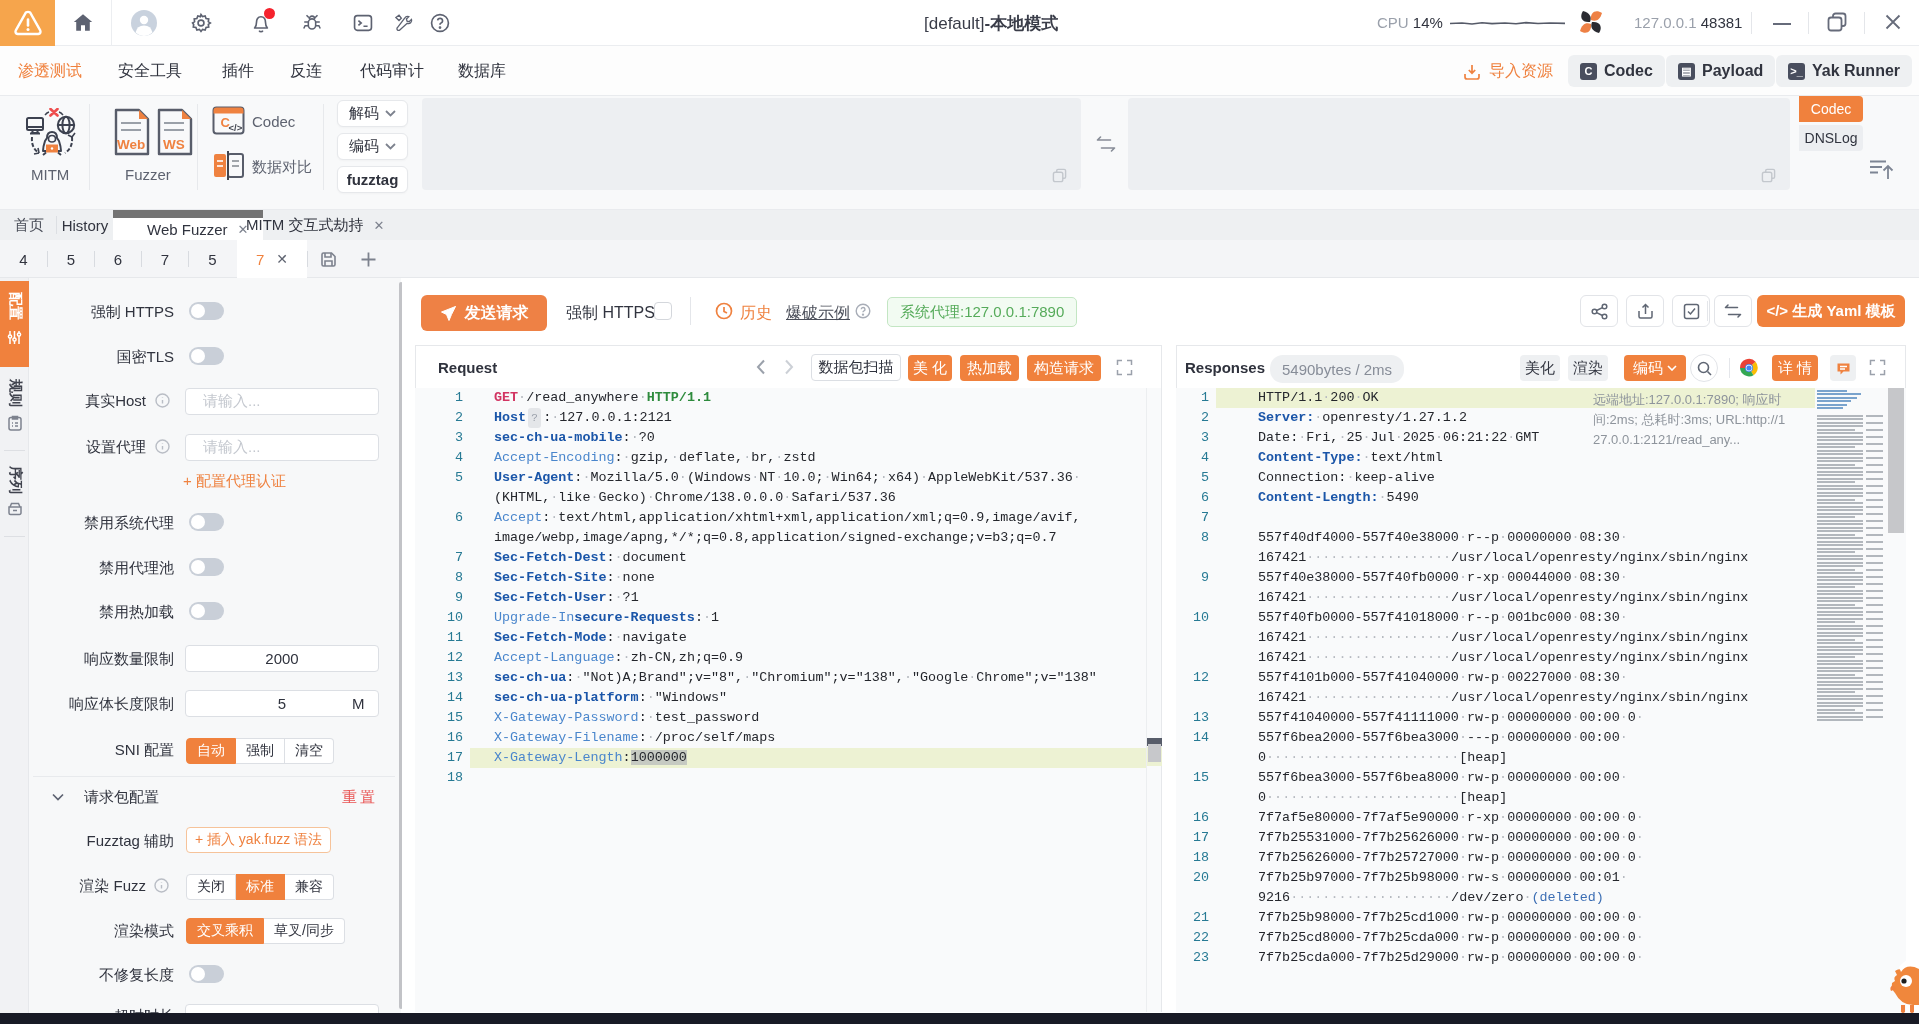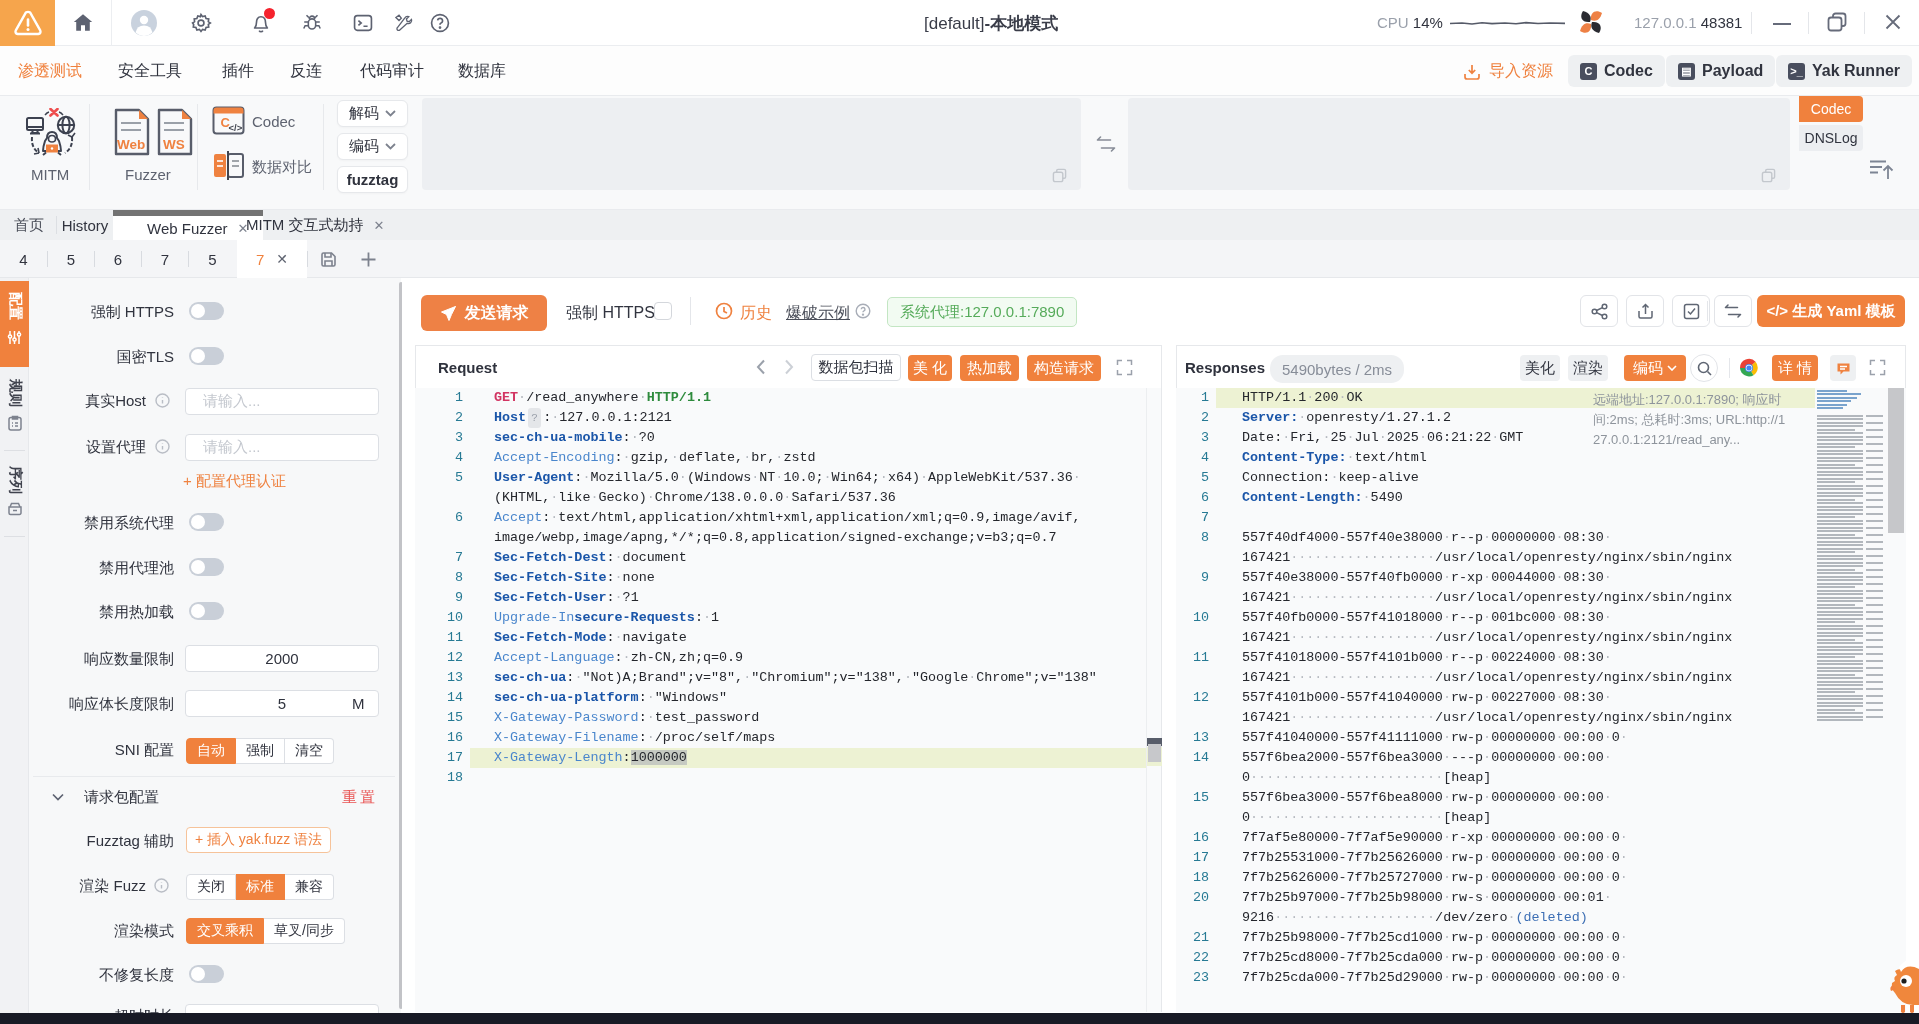--- a/index.html
+++ b/index.html
@@ -33,21 +33,21 @@
 .smallbtn{position:absolute;left:337px;width:71px;height:27px;background:#fff;border:1px solid #e6e8eb;border-radius:6px;font-size:15px;color:#2f323d;display:flex;align-items:center;justify-content:center;gap:6px;box-shadow:0 1px 2px rgba(0,0,0,.03);}
 .gta{position:absolute;top:98px;height:92px;background:#edeff2;border-radius:4px;}
 .copyico{position:absolute;width:15px;height:15px;color:#c3c7cd;}
 #codecbtn{position:absolute;left:1799px;top:0px;width:64px;height:26px;background:#f0813d;color:#fff;font-size:14px;display:flex;align-items:center;justify-content:center;border-radius:0 4px 4px 0;}
 #dnslogbtn{position:absolute;left:1799px;top:29px;width:64px;height:26px;background:#eceef1;color:#31343f;font-size:14px;display:flex;align-items:center;justify-content:center;border-radius:0 4px 4px 0;}
 
 
 #tabrow{position:absolute;left:0;top:210px;width:1919px;height:30px;background:#eef0f2;}
 .ttab{position:absolute;top:0;height:30px;font-size:15px;color:#31343f;display:flex;align-items:center;padding:0 14px;gap:10px;}
 .ttab .x{color:#7d828e;font-size:13px;}
-#ttab-act{background:#fff;border-top:6px solid #737373;padding-left:34px;}
+#ttab-act{background:#fff;border-top:8px solid #737373;padding-left:34px;}
 .ttabsep{position:absolute;top:6px;width:1px;height:18px;background:#dcdfe3;}
 
 
 #subtabrow{position:absolute;left:0;top:240px;width:1919px;height:38px;background:#f4f5f7;border-bottom:1px solid #e6e8eb;}
 .stab{position:absolute;top:0;height:38px;display:flex;align-items:center;justify-content:center;font-size:15px;color:#31343f;}
 .stabsep{position:absolute;top:11px;width:1px;height:16px;background:#d8dbe0;}
 #stab-act{background:#fff;color:#f0813d;gap:12px;}
 #stab-act .x{color:#5e6370;font-size:14px;}
 
 
@@ -91,21 +91,21 @@
 
 .editor{position:absolute;font-family:"Liberation Mono",monospace;font-size:13.4px;color:#24262c;}
 .erow{position:relative;height:20px;line-height:20px;white-space:pre;}
 .eln{display:inline-block;width:48px;text-align:right;color:#277a94;position:relative;z-index:1;}
 .ecode{position:relative;z-index:1;}
 .erow .hl{position:absolute;left:55px;right:0;top:0;bottom:0;background:#edf2d3;}
 #reqeditor{left:415px;top:388px;width:731px;height:624px;background:#f9fafb;overflow:hidden;}
 #reqeditor .ecode{margin-left:31px;}
 #respeditor{left:1176px;top:388px;width:639px;height:624px;background:#f9fafb;overflow:hidden;}
 #respeditor .eln{width:33px;}
-#respeditor .ecode{margin-left:33px;text-align:center;}
+#respeditor .ecode{margin-left:49px;text-align:center;}
 #respeditor .erow .hl{left:40px;right:0;}
 .m{color:#d23462;font-weight:bold;}
 .ver{color:#2e8b3d;font-weight:bold;}
 .hb{color:#1a55a8;font-weight:bold;}
 .hl2{color:#4a86cc;}
 .w{color:#b6bac0;}
 .sel{background:#c6cac2;}
 .qbadge{display:inline-block;background:#e4e6e9;color:#9ba1ab;border-radius:3px;font-size:11px;width:13px;text-align:center;margin:0 2px;}
 #respnote{position:absolute;left:1593px;top:390px;width:216px;font-size:13px;line-height:20px;color:#8e949c;text-align:left;z-index:2;font-family:"Liberation Sans",sans-serif;}
 
@@ -556,21 +556,20 @@
 <div class="erow "><span class="eln">4</span><span class="ecode"><span class="hb">Content-Type:</span><span class="w">·</span>text/html</span></div>
 <div class="erow "><span class="eln">5</span><span class="ecode">Connection:<span class="w">·</span>keep-alive</span></div>
 <div class="erow "><span class="eln">6</span><span class="ecode"><span class="hb">Content-Length:</span><span class="w">·</span>5490</span></div>
 <div class="erow "><span class="eln">7</span><span class="ecode"></span></div>
 <div class="erow "><span class="eln">8</span><span class="ecode">557f40df4000-557f40e38000<span class="w">·</span>r--p<span class="w">·</span>00000000<span class="w">·</span>08:30<span class="w">·</span></span></div>
 <div class="erow "><span class="eln"></span><span class="ecode">167421<span class="w">·</span><span class="w">·</span><span class="w">·</span><span class="w">·</span><span class="w">·</span><span class="w">·</span><span class="w">·</span><span class="w">·</span><span class="w">·</span><span class="w">·</span><span class="w">·</span><span class="w">·</span><span class="w">·</span><span class="w">·</span><span class="w">·</span><span class="w">·</span><span class="w">·</span><span class="w">·</span>/usr/local/openresty/nginx/sbin/nginx</span></div>
 <div class="erow "><span class="eln">9</span><span class="ecode">557f40e38000-557f40fb0000<span class="w">·</span>r-xp<span class="w">·</span>00044000<span class="w">·</span>08:30<span class="w">·</span></span></div>
 <div class="erow "><span class="eln"></span><span class="ecode">167421<span class="w">·</span><span class="w">·</span><span class="w">·</span><span class="w">·</span><span class="w">·</span><span class="w">·</span><span class="w">·</span><span class="w">·</span><span class="w">·</span><span class="w">·</span><span class="w">·</span><span class="w">·</span><span class="w">·</span><span class="w">·</span><span class="w">·</span><span class="w">·</span><span class="w">·</span><span class="w">·</span>/usr/local/openresty/nginx/sbin/nginx</span></div>
 <div class="erow "><span class="eln">10</span><span class="ecode">557f40fb0000-557f41018000<span class="w">·</span>r--p<span class="w">·</span>001bc000<span class="w">·</span>08:30<span class="w">·</span></span></div>
 <div class="erow "><span class="eln"></span><span class="ecode">167421<span class="w">·</span><span class="w">·</span><span class="w">·</span><span class="w">·</span><span class="w">·</span><span class="w">·</span><span class="w">·</span><span class="w">·</span><span class="w">·</span><span class="w">·</span><span class="w">·</span><span class="w">·</span><span class="w">·</span><span class="w">·</span><span class="w">·</span><span class="w">·</span><span class="w">·</span><span class="w">·</span>/usr/local/openresty/nginx/sbin/nginx</span></div>
-<div class="erow "><span class="eln">11</span><span class="ecode">557f41018000-557f4101b000<span class="w">·</span>r--p<span class="w">·</span>00224000<span class="w">·</span>08:30<span class="w">·</span></span></div>
 <div class="erow "><span class="eln"></span><span class="ecode">167421<span class="w">·</span><span class="w">·</span><span class="w">·</span><span class="w">·</span><span class="w">·</span><span class="w">·</span><span class="w">·</span><span class="w">·</span><span class="w">·</span><span class="w">·</span><span class="w">·</span><span class="w">·</span><span class="w">·</span><span class="w">·</span><span class="w">·</span><span class="w">·</span><span class="w">·</span><span class="w">·</span>/usr/local/openresty/nginx/sbin/nginx</span></div>
 <div class="erow "><span class="eln">12</span><span class="ecode">557f4101b000-557f41040000<span class="w">·</span>rw-p<span class="w">·</span>00227000<span class="w">·</span>08:30<span class="w">·</span></span></div>
 <div class="erow "><span class="eln"></span><span class="ecode">167421<span class="w">·</span><span class="w">·</span><span class="w">·</span><span class="w">·</span><span class="w">·</span><span class="w">·</span><span class="w">·</span><span class="w">·</span><span class="w">·</span><span class="w">·</span><span class="w">·</span><span class="w">·</span><span class="w">·</span><span class="w">·</span><span class="w">·</span><span class="w">·</span><span class="w">·</span><span class="w">·</span>/usr/local/openresty/nginx/sbin/nginx</span></div>
 <div class="erow "><span class="eln">13</span><span class="ecode">557f41040000-557f41111000<span class="w">·</span>rw-p<span class="w">·</span>00000000<span class="w">·</span>00:00<span class="w">·</span>0<span class="w">·</span></span></div>
 <div class="erow "><span class="eln">14</span><span class="ecode">557f6bea2000-557f6bea3000<span class="w">·</span>---p<span class="w">·</span>00000000<span class="w">·</span>00:00<span class="w">·</span></span></div>
 <div class="erow "><span class="eln"></span><span class="ecode">0<span class="w">·</span><span class="w">·</span><span class="w">·</span><span class="w">·</span><span class="w">·</span><span class="w">·</span><span class="w">·</span><span class="w">·</span><span class="w">·</span><span class="w">·</span><span class="w">·</span><span class="w">·</span><span class="w">·</span><span class="w">·</span><span class="w">·</span><span class="w">·</span><span class="w">·</span><span class="w">·</span><span class="w">·</span><span class="w">·</span><span class="w">·</span><span class="w">·</span><span class="w">·</span><span class="w">·</span>[heap]</span></div>
 <div class="erow "><span class="eln">15</span><span class="ecode">557f6bea3000-557f6bea8000<span class="w">·</span>rw-p<span class="w">·</span>00000000<span class="w">·</span>00:00<span class="w">·</span></span></div>
 <div class="erow "><span class="eln"></span><span class="ecode">0<span class="w">·</span><span class="w">·</span><span class="w">·</span><span class="w">·</span><span class="w">·</span><span class="w">·</span><span class="w">·</span><span class="w">·</span><span class="w">·</span><span class="w">·</span><span class="w">·</span><span class="w">·</span><span class="w">·</span><span class="w">·</span><span class="w">·</span><span class="w">·</span><span class="w">·</span><span class="w">·</span><span class="w">·</span><span class="w">·</span><span class="w">·</span><span class="w">·</span><span class="w">·</span><span class="w">·</span>[heap]</span></div>
 <div class="erow "><span class="eln">16</span><span class="ecode">7f7af5e80000-7f7af5e90000<span class="w">·</span>r-xp<span class="w">·</span>00000000<span class="w">·</span>00:00<span class="w">·</span>0<span class="w">·</span></span></div>
 <div class="erow "><span class="eln">17</span><span class="ecode">7f7b25531000-7f7b25626000<span class="w">·</span>rw-p<span class="w">·</span>00000000<span class="w">·</span>00:00<span class="w">·</span>0<span class="w">·</span></span></div>

